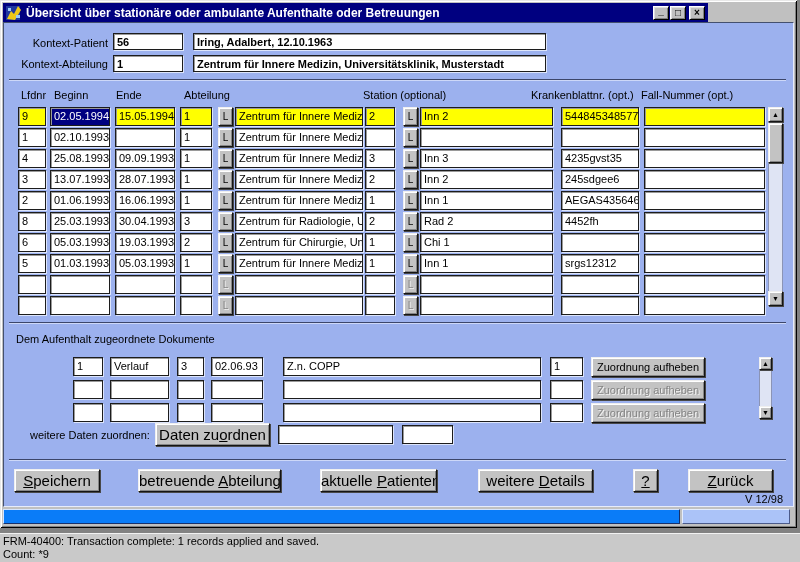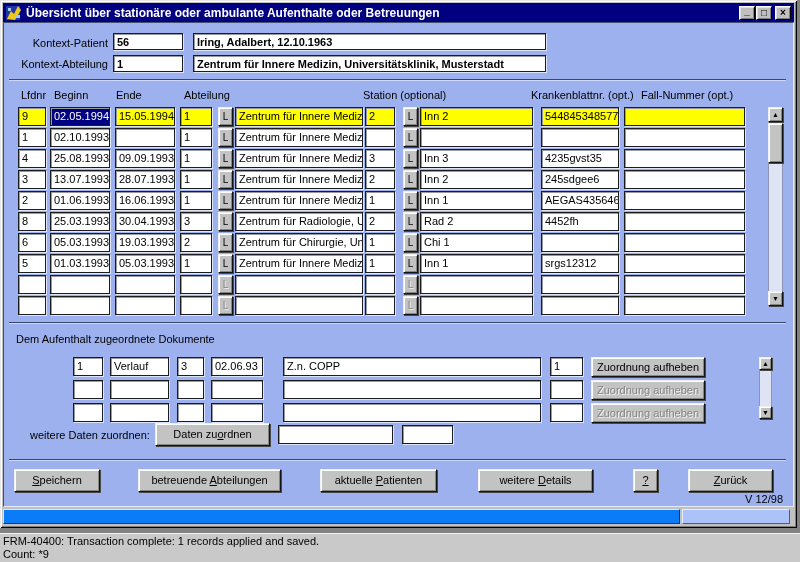--- a/index.html
+++ b/index.html
@@ -10,21 +10,21 @@
     font-family:"Liberation Sans", sans-serif; font-size:11px; color:#000;
   }
   
   .window {
     position:absolute; left:0; top:0; width:797px; height:528px;
     background:#c0c0c0;
     box-shadow: inset 1px 1px 0 #e8e8e8, inset -1px -1px 0 #000,
                 inset 2px 2px 0 #ffffff, inset -2px -2px 0 #808080;
   }
   .titlebar {
-    position:absolute; left:3px; top:3px; width:791px; height:19px;
+    position:absolute; left:3px; top:3px; width:705px; height:19px;
     background:#000080; display:flex; align-items:center; padding:0 3px;
   }
   .title-text {
     color:#fff; font-weight:bold; font-size:12px; margin-left:4px; flex:1;
     white-space:nowrap; overflow:hidden;
   }
   .win-btn {
     width:16px; height:14px; background:#c0c0c0; margin-left:1px;
     border:1px solid; border-color:#fff #000 #000 #fff;
     box-shadow: inset 1px 1px 0 #dfdfdf, inset -1px -1px 0 #808080;
@@ -53,32 +53,32 @@
   .fld.sel { background:#000080; color:#fff; }
   .afld { position:absolute;font-weight:bold; }
   
   .b95 {
     background:#c3c3c3;
     border:1px solid; border-color:#efefef #141414 #141414 #efefef;
     box-shadow: inset 1px 1px 0 #ffffff, inset -1px -1px 0 #868686, 1px 1px 0 #484848;
     text-align:center; color:#000; white-space:nowrap; overflow:hidden;
   }
   .dis { color:#848484; text-shadow:1px 1px 0 #f2f2f2; }
-  .btn { position:absolute; height:23px; line-height:21px; font-size:11px; }
+  .btn { position:absolute; height:23px; line-height:21px; font-size:15px; }
   
   .th { position:absolute; top:89px; }
   .trow { position:absolute; left:18px; height:19px; display:flex; }
   .trow.hl .fld { background:#ffff00; }
   .trow.hl .fld.sel { background:#000080; }
   .c1{width:28px} .c2{width:60px;margin-left:4px} .c3{width:60px;margin-left:5px}
   .c4{width:32px;margin-left:5px}
   .lbtn{width:15px;height:19px;margin-left:6px;line-height:17px;font-size:10px;}
   .lb2{margin-left:8px}
   .c5{width:128px;margin-left:2px} .c6{width:30px;margin-left:2px}
-  .c7{width:113px;margin-left:2px} .c8{width:78px;margin-left:8px}
+  .c7{width:133px;margin-left:2px} .c8{width:78px;margin-left:8px}
   .c9{width:121px;margin-left:5px}
   
   .vtrack { position:absolute; background:#dfe4f4; border:1px solid #8b94b5; }
   .sb { position:absolute; font-size:7px; line-height:13px; }
   .sb-thumb { position:absolute; }
   .hthumb {
     position:absolute; left:3px; top:509px; width:677px; height:15px;
     background:#0a7cf8; border:1px solid; border-color:#d4e4ff #17306a #17306a #d4e4ff;
   }
   .htrack {

